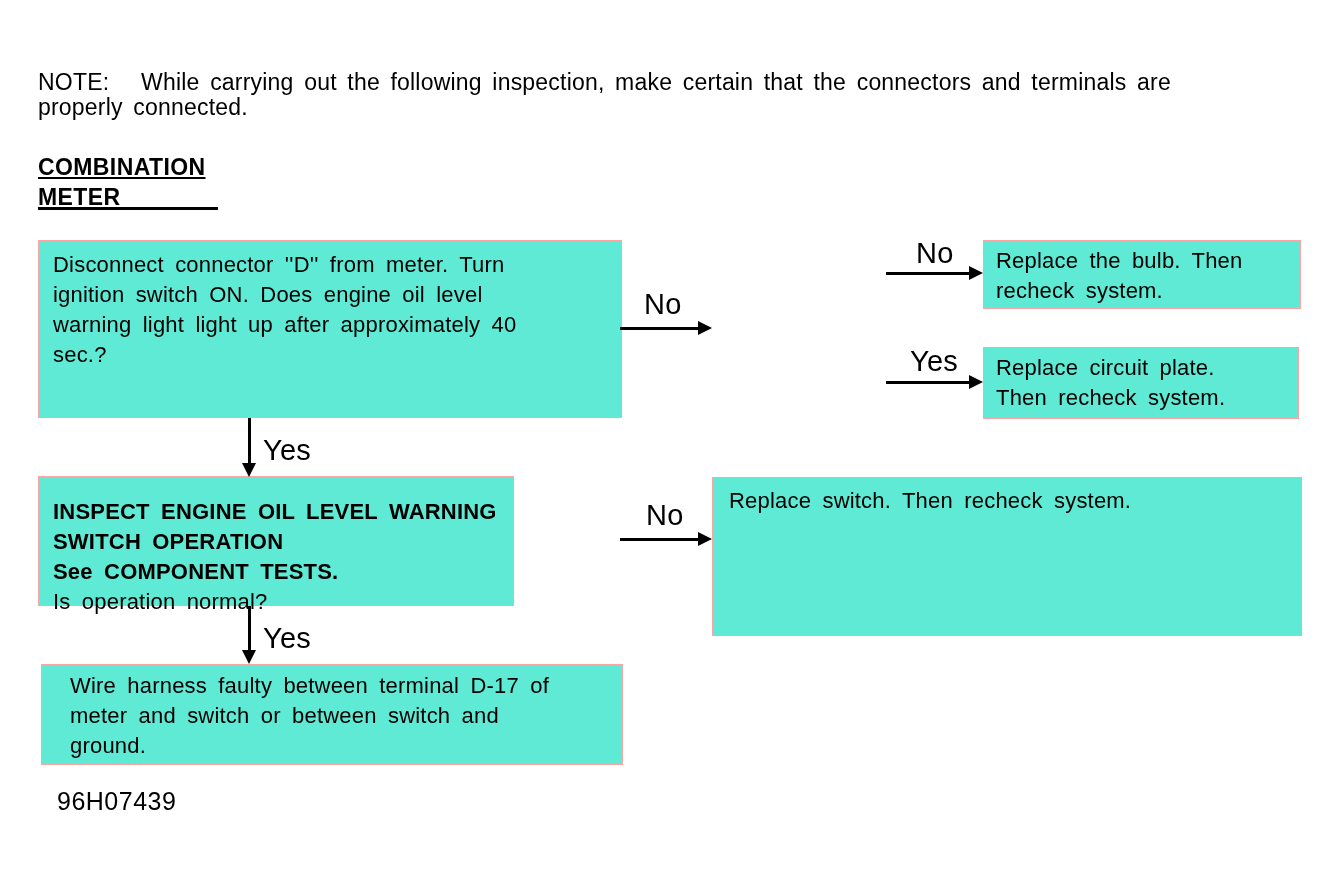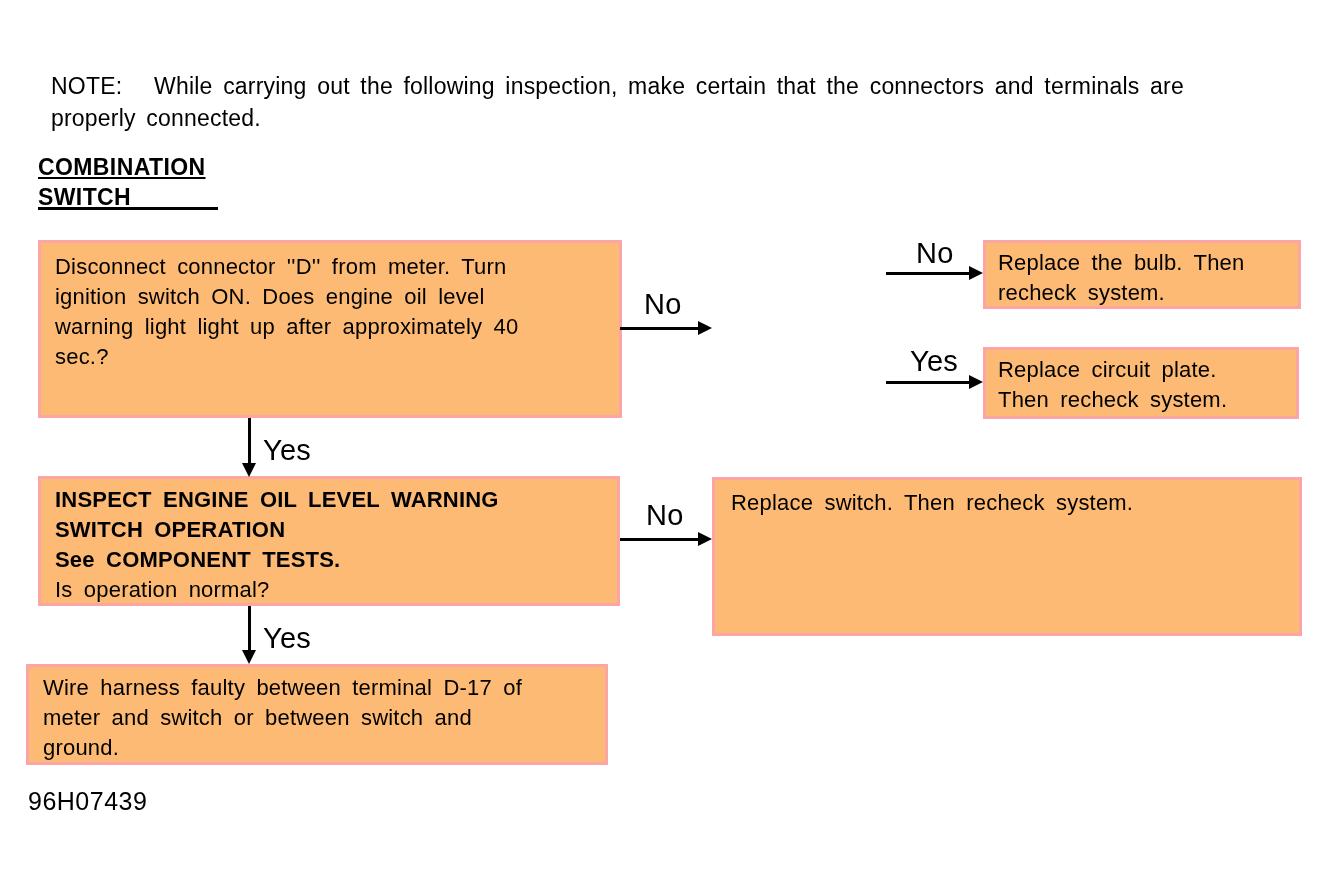--- a/index.html
+++ b/index.html
@@ -3,33 +3,33 @@
 <meta charset="utf-8">
 <style>
   * { margin:0; padding:0; box-sizing:border-box; }
   html,body { background:#ffffff; }
   .page {
     position:relative; width:1340px; height:885px; background:#ffffff;
     font-family:"Liberation Sans", sans-serif; color:#000;
     overflow:hidden;
   }
   .note {
-    position:absolute; left:51px; top:70px;
-    font-size:23px; line-height:32px;
+    position:absolute; left:38px; top:70px;
+    font-size:23px; line-height:25px;
     white-space:pre-wrap; word-spacing:4px; letter-spacing:0.2px;
   }
   .heading-line {
     position:absolute; left:38px;
     font-size:23px; font-weight:bold; letter-spacing:0.4px;text-decoration:underline;
   }
   .heading-underline {
     position:absolute; left:38px; top:207px; width:180px; height:3px; background:#000;
   }
   .fc-box {
-    position:absolute; border:3px solid #fca5a5; background:#fdba74;
+    position:absolute; border:1px solid #fca5a5; background:#5eead4;
   }
   .box-text {
     font-size:22px; line-height:30px;
     white-space:pre-line; word-spacing:5px; letter-spacing:0.2px;
   }
   .bold { font-weight:bold; }
   .hline { position:absolute; height:3px; background:#000; }
   .vline { position:absolute; width:3px; background:#000; }
   .arrow-right {
     position:absolute; width:0; height:0;
@@ -38,65 +38,65 @@
   }
   .arrow-down {
     position:absolute; width:0; height:0;
     border-left:7px solid transparent; border-right:7px solid transparent;
     border-top:14px solid #000;
   }
   .branch-label {
     position:absolute; font-size:29px; line-height:1; letter-spacing:0.2px;
   }
   .figure-id {
-    position:absolute; left:28px; top:787px; font-size:25px; letter-spacing:0.5px;
+    position:absolute; left:57px; top:787px; font-size:25px; letter-spacing:0.5px;
   }
 </style>
 </head>
 <body>
 
 <div class="page">
 
   <div class="note">NOTE:   While carrying out the following inspection, make certain that the connectors and terminals are
 properly connected.</div>
 
   <div class="heading-line" style="top:154px;">COMBINATION</div>
-  <div class="heading-line" style="top:184px;">SWITCH</div>
+  <div class="heading-line" style="top:184px;">METER</div>
   <div class="heading-underline"></div>
 
   <div class="fc-box" style="left:38px; top:240px; width:584px; height:178px; padding:9px 14px;">
     <div class="box-text">Disconnect connector ''D'' from meter. Turn
 ignition switch ON. Does engine oil level
 warning light light up after approximately 40
 sec.?</div>
   </div>
 
 
   <div class="fc-box" style="left:983px; top:240px; width:318px; height:69px; padding:5px 12px;">
     <div class="box-text">Replace the bulb. Then
 recheck system.</div>
   </div>
 
   <div class="fc-box" style="left:983px; top:347px; width:316px; height:72px; padding:5px 12px;">
     <div class="box-text">Replace circuit plate.
 Then recheck system.</div>
   </div>
 
-  <div class="fc-box" style="left:38px; top:476px; width:582px; height:130px; padding:6px 14px;">
+  <div class="fc-box" style="left:38px; top:476px; width:476px; height:130px; padding:20px 14px;">
     <div class="box-text bold">INSPECT ENGINE OIL LEVEL WARNING
 SWITCH OPERATION
 See COMPONENT TESTS.</div>
     <div class="box-text">Is operation normal?</div>
   </div>
 
   <div class="fc-box" style="left:712px; top:477px; width:590px; height:159px; padding:8px 16px;">
     <div class="box-text">Replace switch. Then recheck system.</div>
   </div>
 
-  <div class="fc-box" style="left:26px; top:664px; width:582px; height:101px; padding:6px 14px;">
+  <div class="fc-box" style="left:41px; top:664px; width:582px; height:101px; padding:6px 28px;">
     <div class="box-text">Wire harness faulty between terminal D-17 of
 meter and switch or between switch and
 ground.</div>
   </div>
 
   <div class="hline" style="left:620px; top:327px; width:80px;"></div>
   <div class="arrow-right" style="left:698px; top:321px;"></div>
   <div class="branch-label" style="left:644px; top:290px;">No</div>
 
   <div class="hline" style="left:886px; top:272px; width:85px;"></div>

